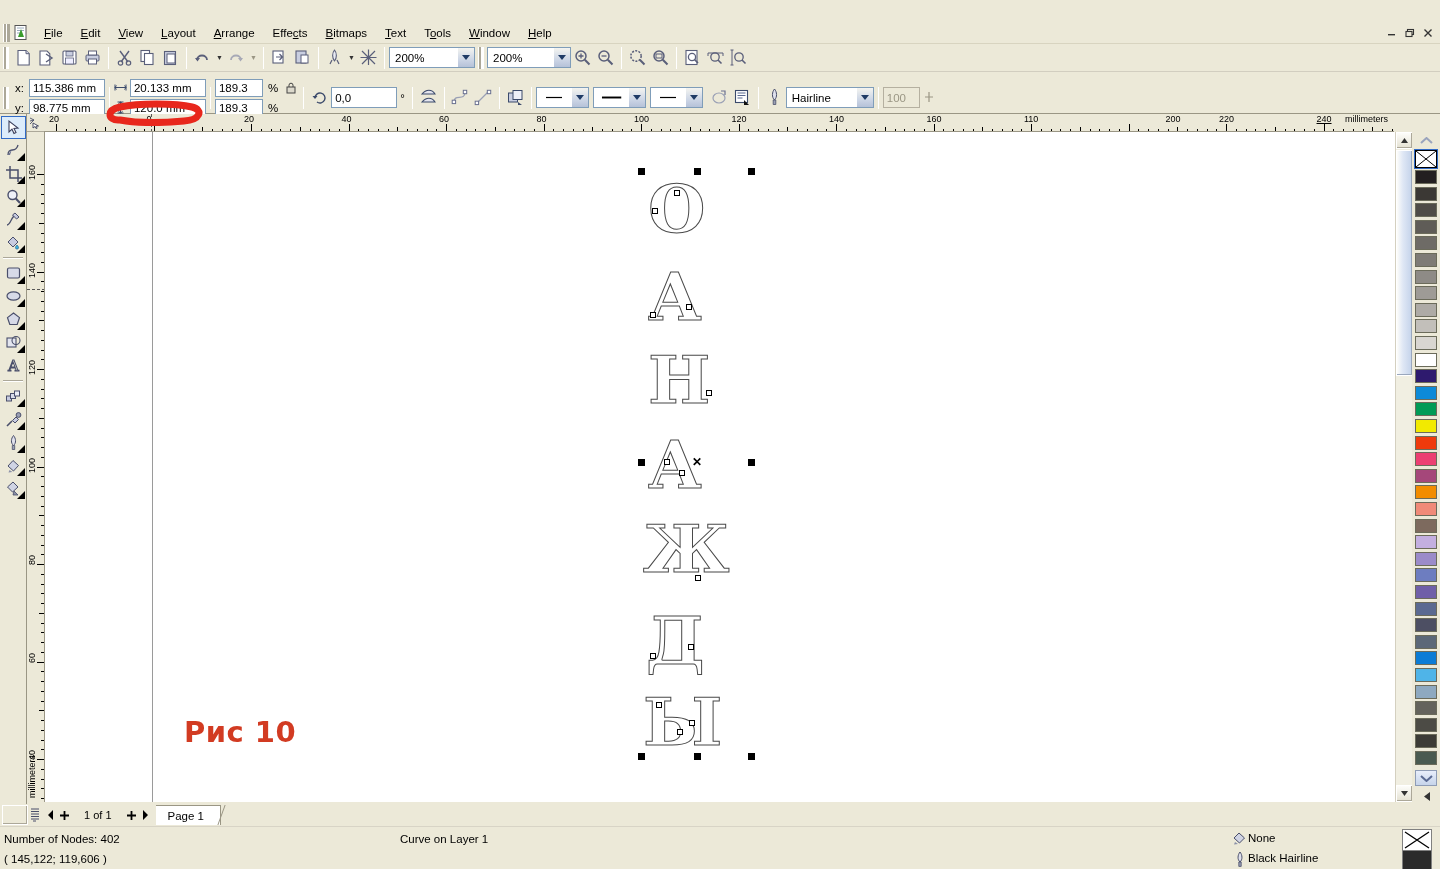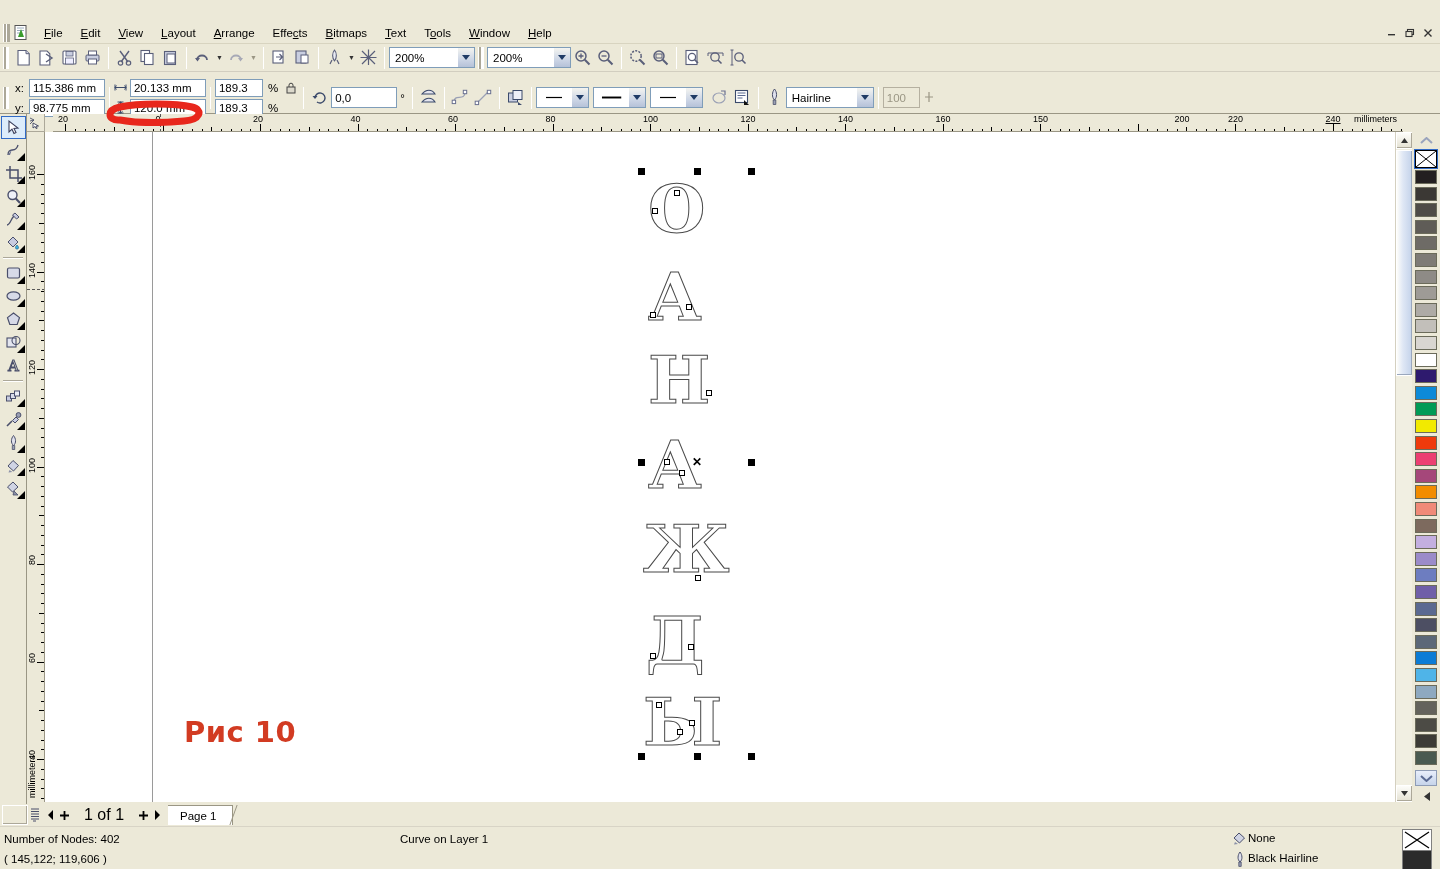--- a/index.html
+++ b/index.html
@@ -121,21 +121,21 @@
      width:0;height:0;border-left:4px solid transparent;border-top:4px solid transparent;border-right:4px solid #000;border-bottom:4px solid #000; }
   .toolsep { height: 1px; margin: 3px 3px; border-top: 1px solid #aca899; border-bottom: 1px solid #fff; }
 
   
   .corner {
     position: absolute; left: 27px; top: 114px; width: 18px; height: 18px;
     background: #ece9d8; border-right:1px solid #aca899; border-bottom:1px solid #aca899;
     display:flex;align-items:center;justify-content:center;
   }
   .hruler {
-    position: absolute; left: 53px; top: 114px; width: 1350px; height: 18px;
+    position: absolute; left: 44px; top: 114px; width: 1350px; height: 18px;
     background: #ece9d8; border-bottom: 1px solid #9a9684; overflow: hidden;
   }
   .vruler {
     position: absolute; left: 27px; top: 132px; width: 18px; height: 670px;
     background: #ece9d8; border-right: 1px solid #9a9684; overflow: hidden;
   }
   .rt { position: absolute; background: #000; }
   .rlabel { position: absolute; font-size: 9px; color: #000; line-height: 9px; }
   .vrlabel { position: absolute; font-size: 9px; color: #000;
     writing-mode: vertical-rl; transform: rotate(180deg); line-height: 9px; }
@@ -204,21 +204,21 @@
 
   
   .pagebar {
     position: absolute; left: 0; top: 804px; width: 1412px; height: 22px;
     background: #ece9d8; display: flex; align-items: center;
   }
   .pb-box { width: 26px; height: 20px; margin-left: 2px; background:#ece9d8;
     border:1px solid #fff; box-shadow: inset -1px -1px 0 #aca899; }
   .navbtn { width: 15px; height: 18px; display:flex;align-items:center;justify-content:center;
     font-size:10px; color:#000; }
-  .pagecount { font-size: 16px; padding: 0 12px; text-align: right; }
+  .pagecount { font-size: 11px; padding: 0 12px; text-align: right; }
   .pagetab {
     height: 20px; padding: 1px 16px 0 12px; font-size: 11.5px;
     background: #fff; border-top: 1px solid #9a9684; border-right: 1px solid #9a9684;
     display: flex; align-items: center;
     transform: skewX(0deg);
     position: relative; margin-left: 2px;
   }
   .tabslash { width:10px;height:20px; border-left:1px solid #9a9684; transform: skewX(-20deg); }
   .statusbar {
     position: absolute; left: 0; top: 826px; width: 1440px; height: 43px;
@@ -810,21 +810,21 @@
       <div class="rt" style="left: 899.25px; top: 15px; width: 1px; height: 3px;"></div>
       <div class="rt" style="left: 909px; top: 15px; width: 1px; height: 3px;"></div>
       <div class="rt" style="left: 918.75px; top: 15px; width: 1px; height: 3px;"></div>
       <div class="rt" style="left: 928.5px; top: 15px; width: 1px; height: 3px;"></div>
       <div class="rt" style="left: 938.25px; top: 13px; width: 1px; height: 5px;"></div>
       <div class="rt" style="left: 948px; top: 15px; width: 1px; height: 3px;"></div>
       <div class="rt" style="left: 957.75px; top: 15px; width: 1px; height: 3px;"></div>
       <div class="rt" style="left: 967.5px; top: 15px; width: 1px; height: 3px;"></div>
       <div class="rt" style="left: 977.25px; top: 15px; width: 1px; height: 3px;"></div>
       <div class="rt" style="left: 987px; top: 10px; width: 1px; height: 8px;"></div>
-      <div class="rlabel" style="left: 980px; top: 1px;">150</div>
+      <div class="rlabel" style="left: 980px; top: 1px;">110</div>
       <div class="rt" style="left: 996.75px; top: 15px; width: 1px; height: 3px;"></div>
       <div class="rt" style="left: 1006.5px; top: 15px; width: 1px; height: 3px;"></div>
       <div class="rt" style="left: 1016.25px; top: 15px; width: 1px; height: 3px;"></div>
       <div class="rt" style="left: 1026px; top: 15px; width: 1px; height: 3px;"></div>
       <div class="rt" style="left: 1035.75px; top: 13px; width: 1px; height: 5px;"></div>
       <div class="rt" style="left: 1045.5px; top: 15px; width: 1px; height: 3px;"></div>
       <div class="rt" style="left: 1055.25px; top: 15px; width: 1px; height: 3px;"></div>
       <div class="rt" style="left: 1065px; top: 15px; width: 1px; height: 3px;"></div>
       <div class="rt" style="left: 1074.75px; top: 15px; width: 1px; height: 3px;"></div>
       <div class="rt" style="left: 1084.5px; top: 10px; width: 1px; height: 8px;"></div>

